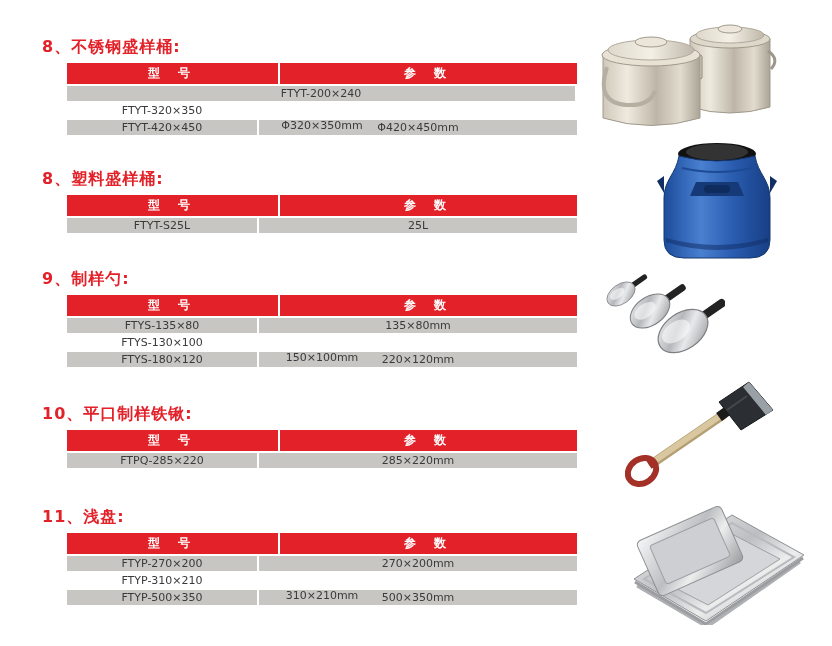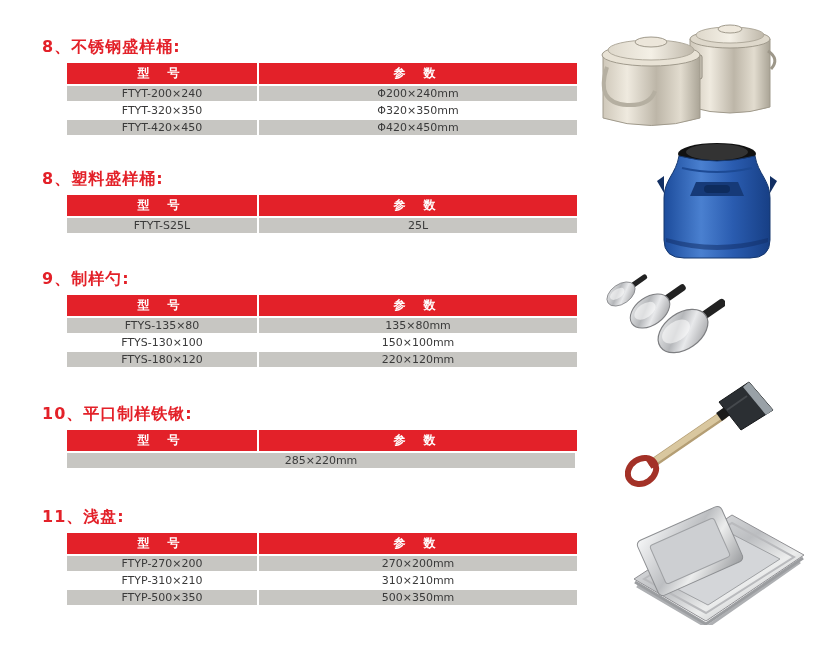--- a/index.html
+++ b/index.html
@@ -33,52 +33,51 @@
     margin-bottom:2px;
   }
   .th{
     color:#ffffff;
     font-size:12px;
     font-weight:bold;
     text-align:center;
     line-height:21px;
     letter-spacing:7px;
   }
-  .th:first-child{width:192px;border-right:2px solid #ffffff;text-align:center;}
+  .th:first-child{width:213px;border-right:2px solid #ffffff;text-align:center;}
   .th:last-child{flex:1;}
   .tr{
     display:flex;
     height:15px;
     line-height:15px;
     margin-bottom:2px;
     font-size:11px;
     color:var(--cell-text);
   }
   .tr.gray{background:var(--gray);}
-  .tr.white{background:#ffffff;}
+  .tr.white{background:#ffffff;flex-direction:column;}
   .td{text-align:center;}
   .td:first-child{width:192px;border-right:2px solid #ffffff;}
   .td:last-child{flex:1;}
   .photo{position:absolute;}
 </style>
 </head>
 <body>
 
 <div class="page">
 
   <section class="sec" style="top:37px">
     <h2 class="title">8、不锈钢盛样桶:</h2>
     <div class="tbl">
       <div class="thead">
         <div class="th">型 号</div>
         <div class="th">参 数</div>
       </div>
       <div class="tr gray">
         <div class="td">FTYT-200×240</div>
-        <div class="td">Φ200×240mm</div>
       </div>
       <div class="tr white">
         <div class="td">FTYT-320×350</div>
         <div class="td">Φ320×350mm</div>
       </div>
       <div class="tr gray">
         <div class="td">FTYT-420×450</div>
         <div class="td">Φ420×450mm</div>
       </div>
     </div>
@@ -121,20 +120,21 @@
   </section>
 
   <section class="sec" style="top:404px">
     <h2 class="title">10、平口制样铁锹:</h2>
     <div class="tbl">
       <div class="thead">
         <div class="th">型 号</div>
         <div class="th">参 数</div>
       </div>
       <div class="tr gray">
+        <div class="td">FTPQ-285×220</div>
         <div class="td">285×220mm</div>
       </div>
     </div>
   </section>
 
   <section class="sec" style="top:507px">
     <h2 class="title">11、浅盘:</h2>
     <div class="tbl">
       <div class="thead">
         <div class="th">型 号</div>

